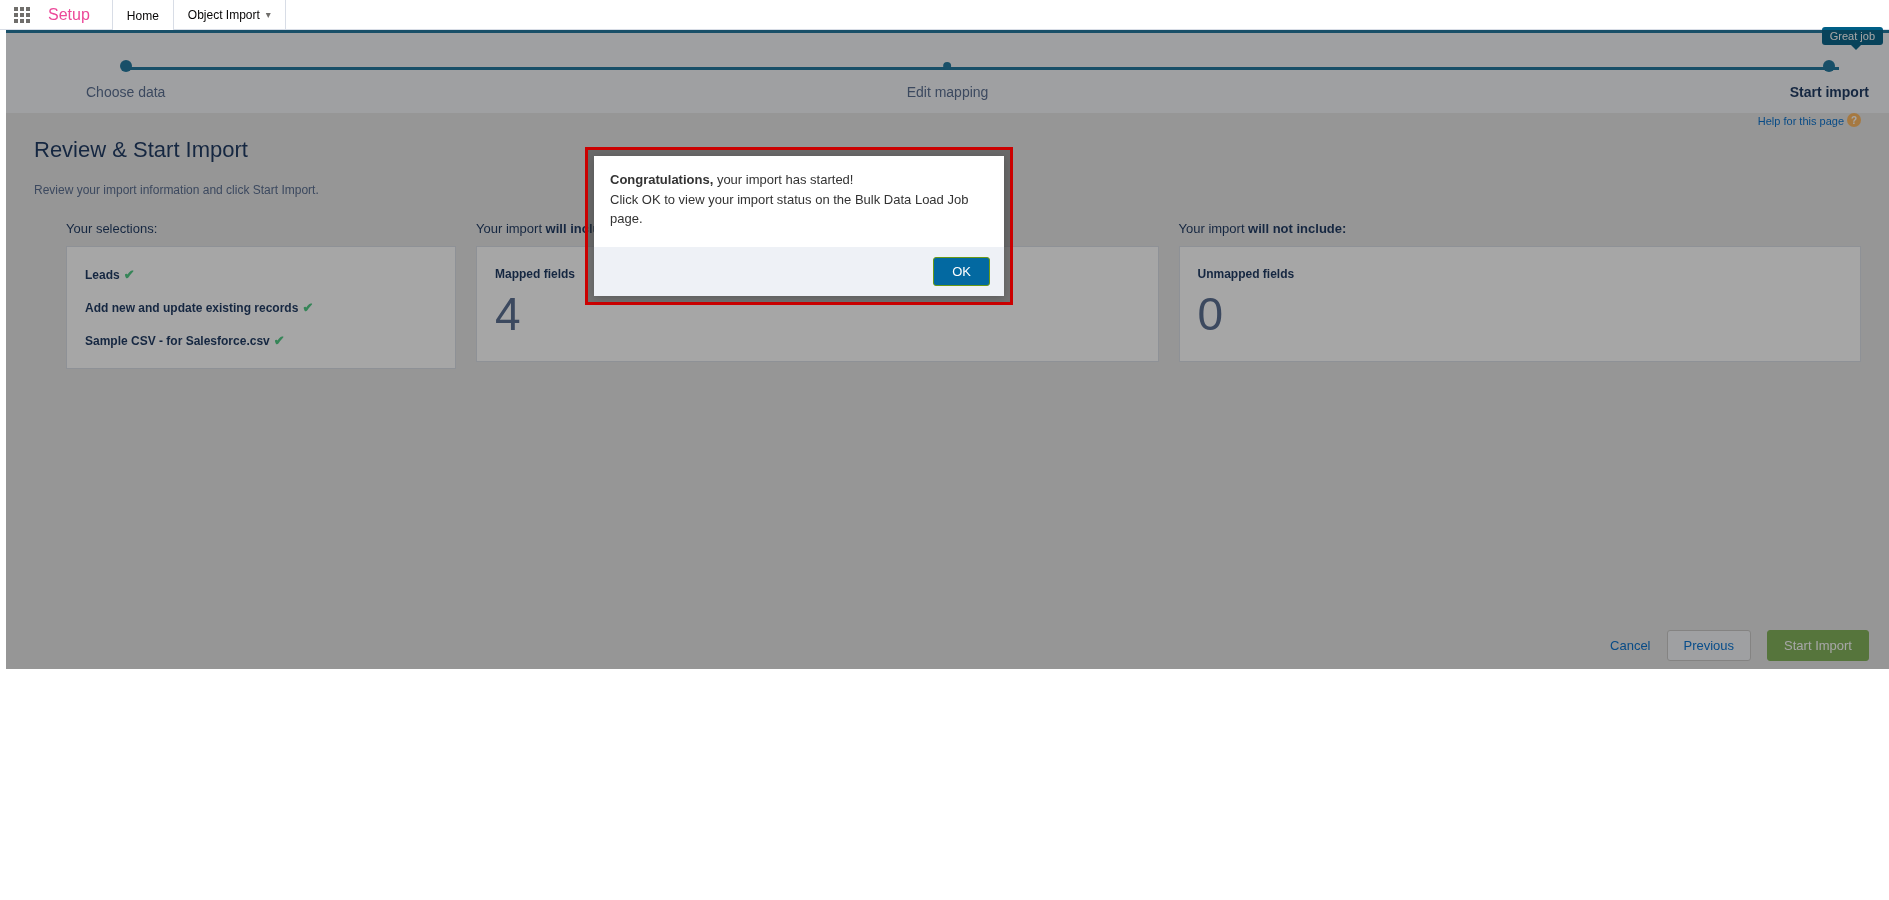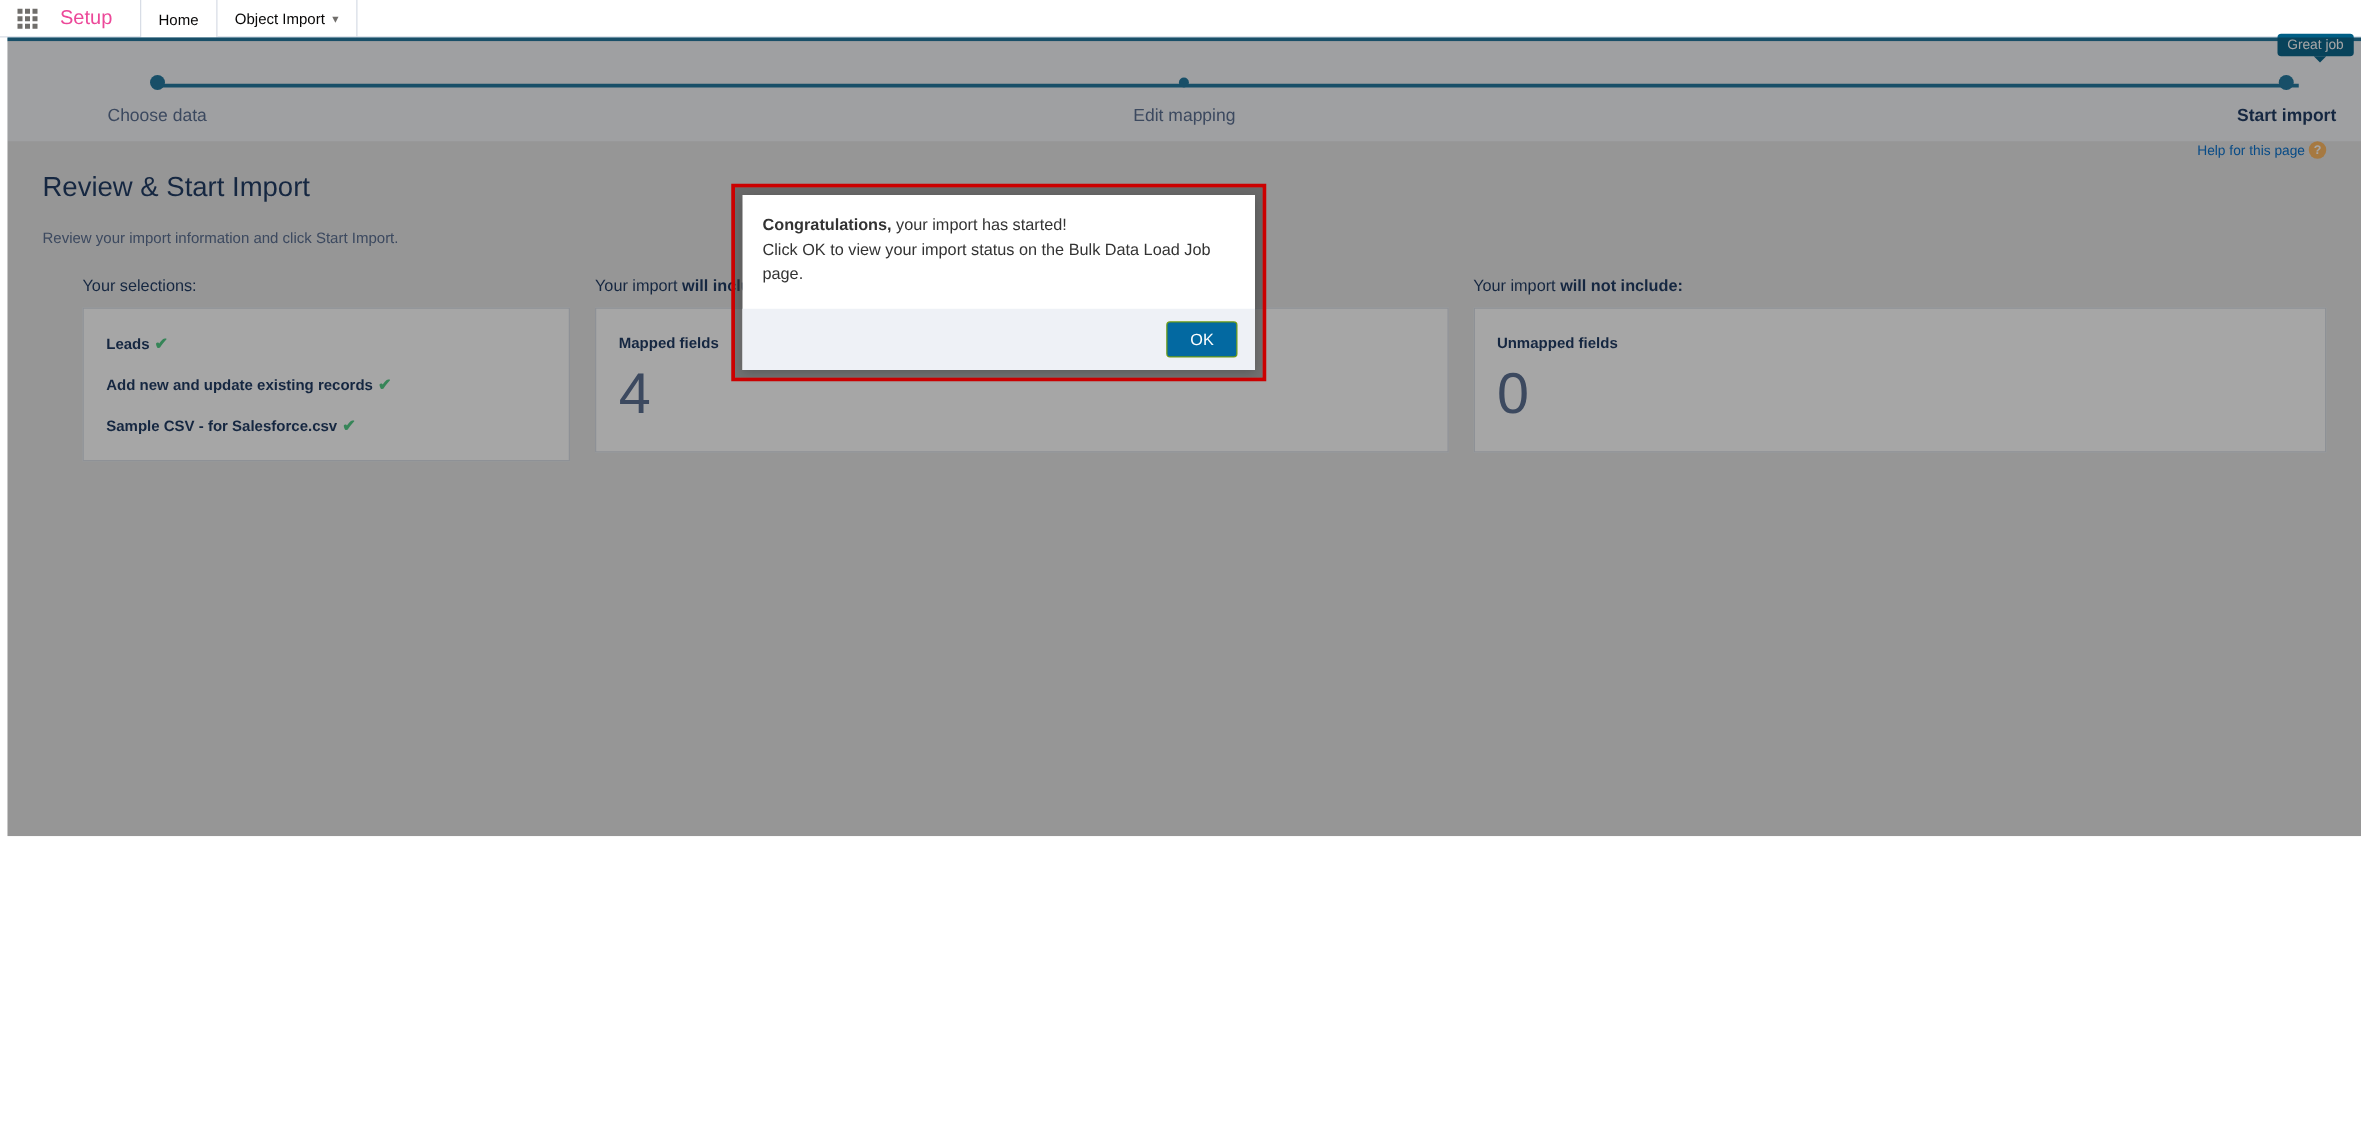--- a/index.html
+++ b/index.html
@@ -251,20 +251,25 @@
         <div class="col-head">
           <span>Your import </span><b>will not include:</b>
         </div>
         <div class="card">
           <div class="metric-label">Unmapped fields</div>
           <div class="metric-val">0</div>
         </div>
       </div>
     </div>
 
+    <div class="footer">
+      <a class="link-btn">Cancel</a>
+      <button class="btn">Previous</button>
+      <button class="btn primary">Start Import</button>
+    </div>
   </div>
 
 </div>
 
 <div class="overlay"></div>
 
 <div class="modal-wrap">
   <div class="modal-shadow">
     <div class="modal">
       <div class="modal-body">

